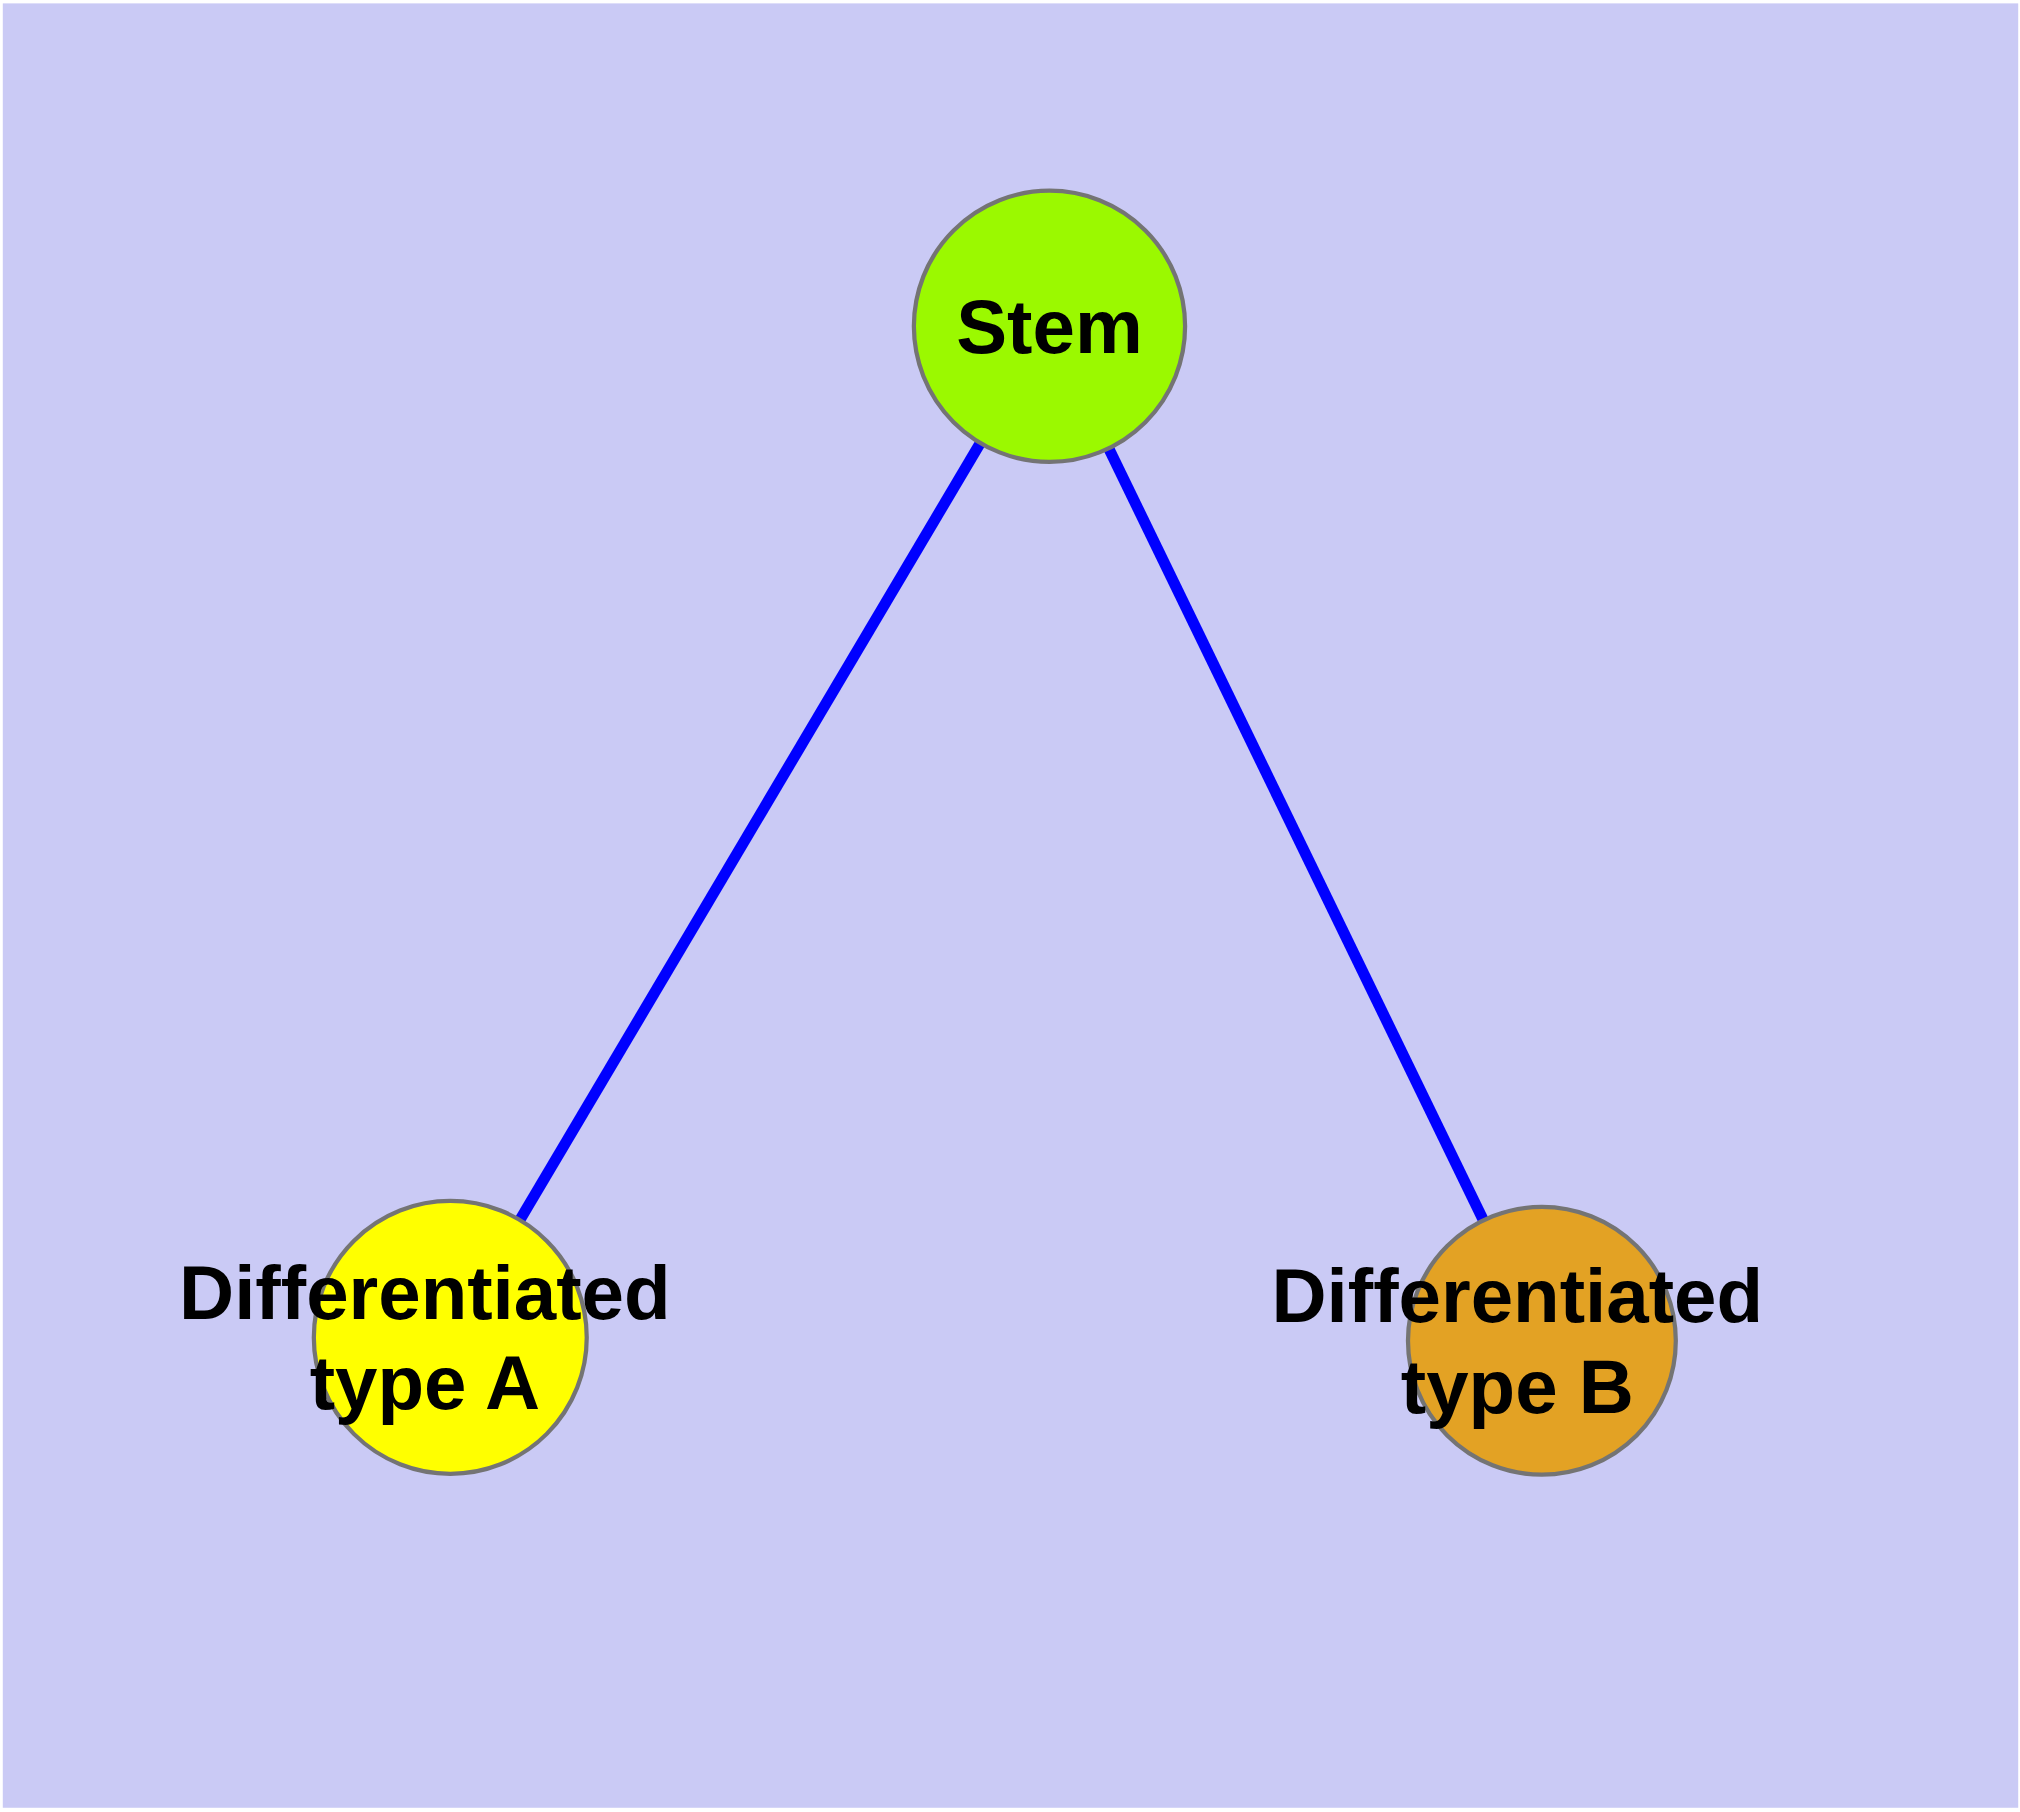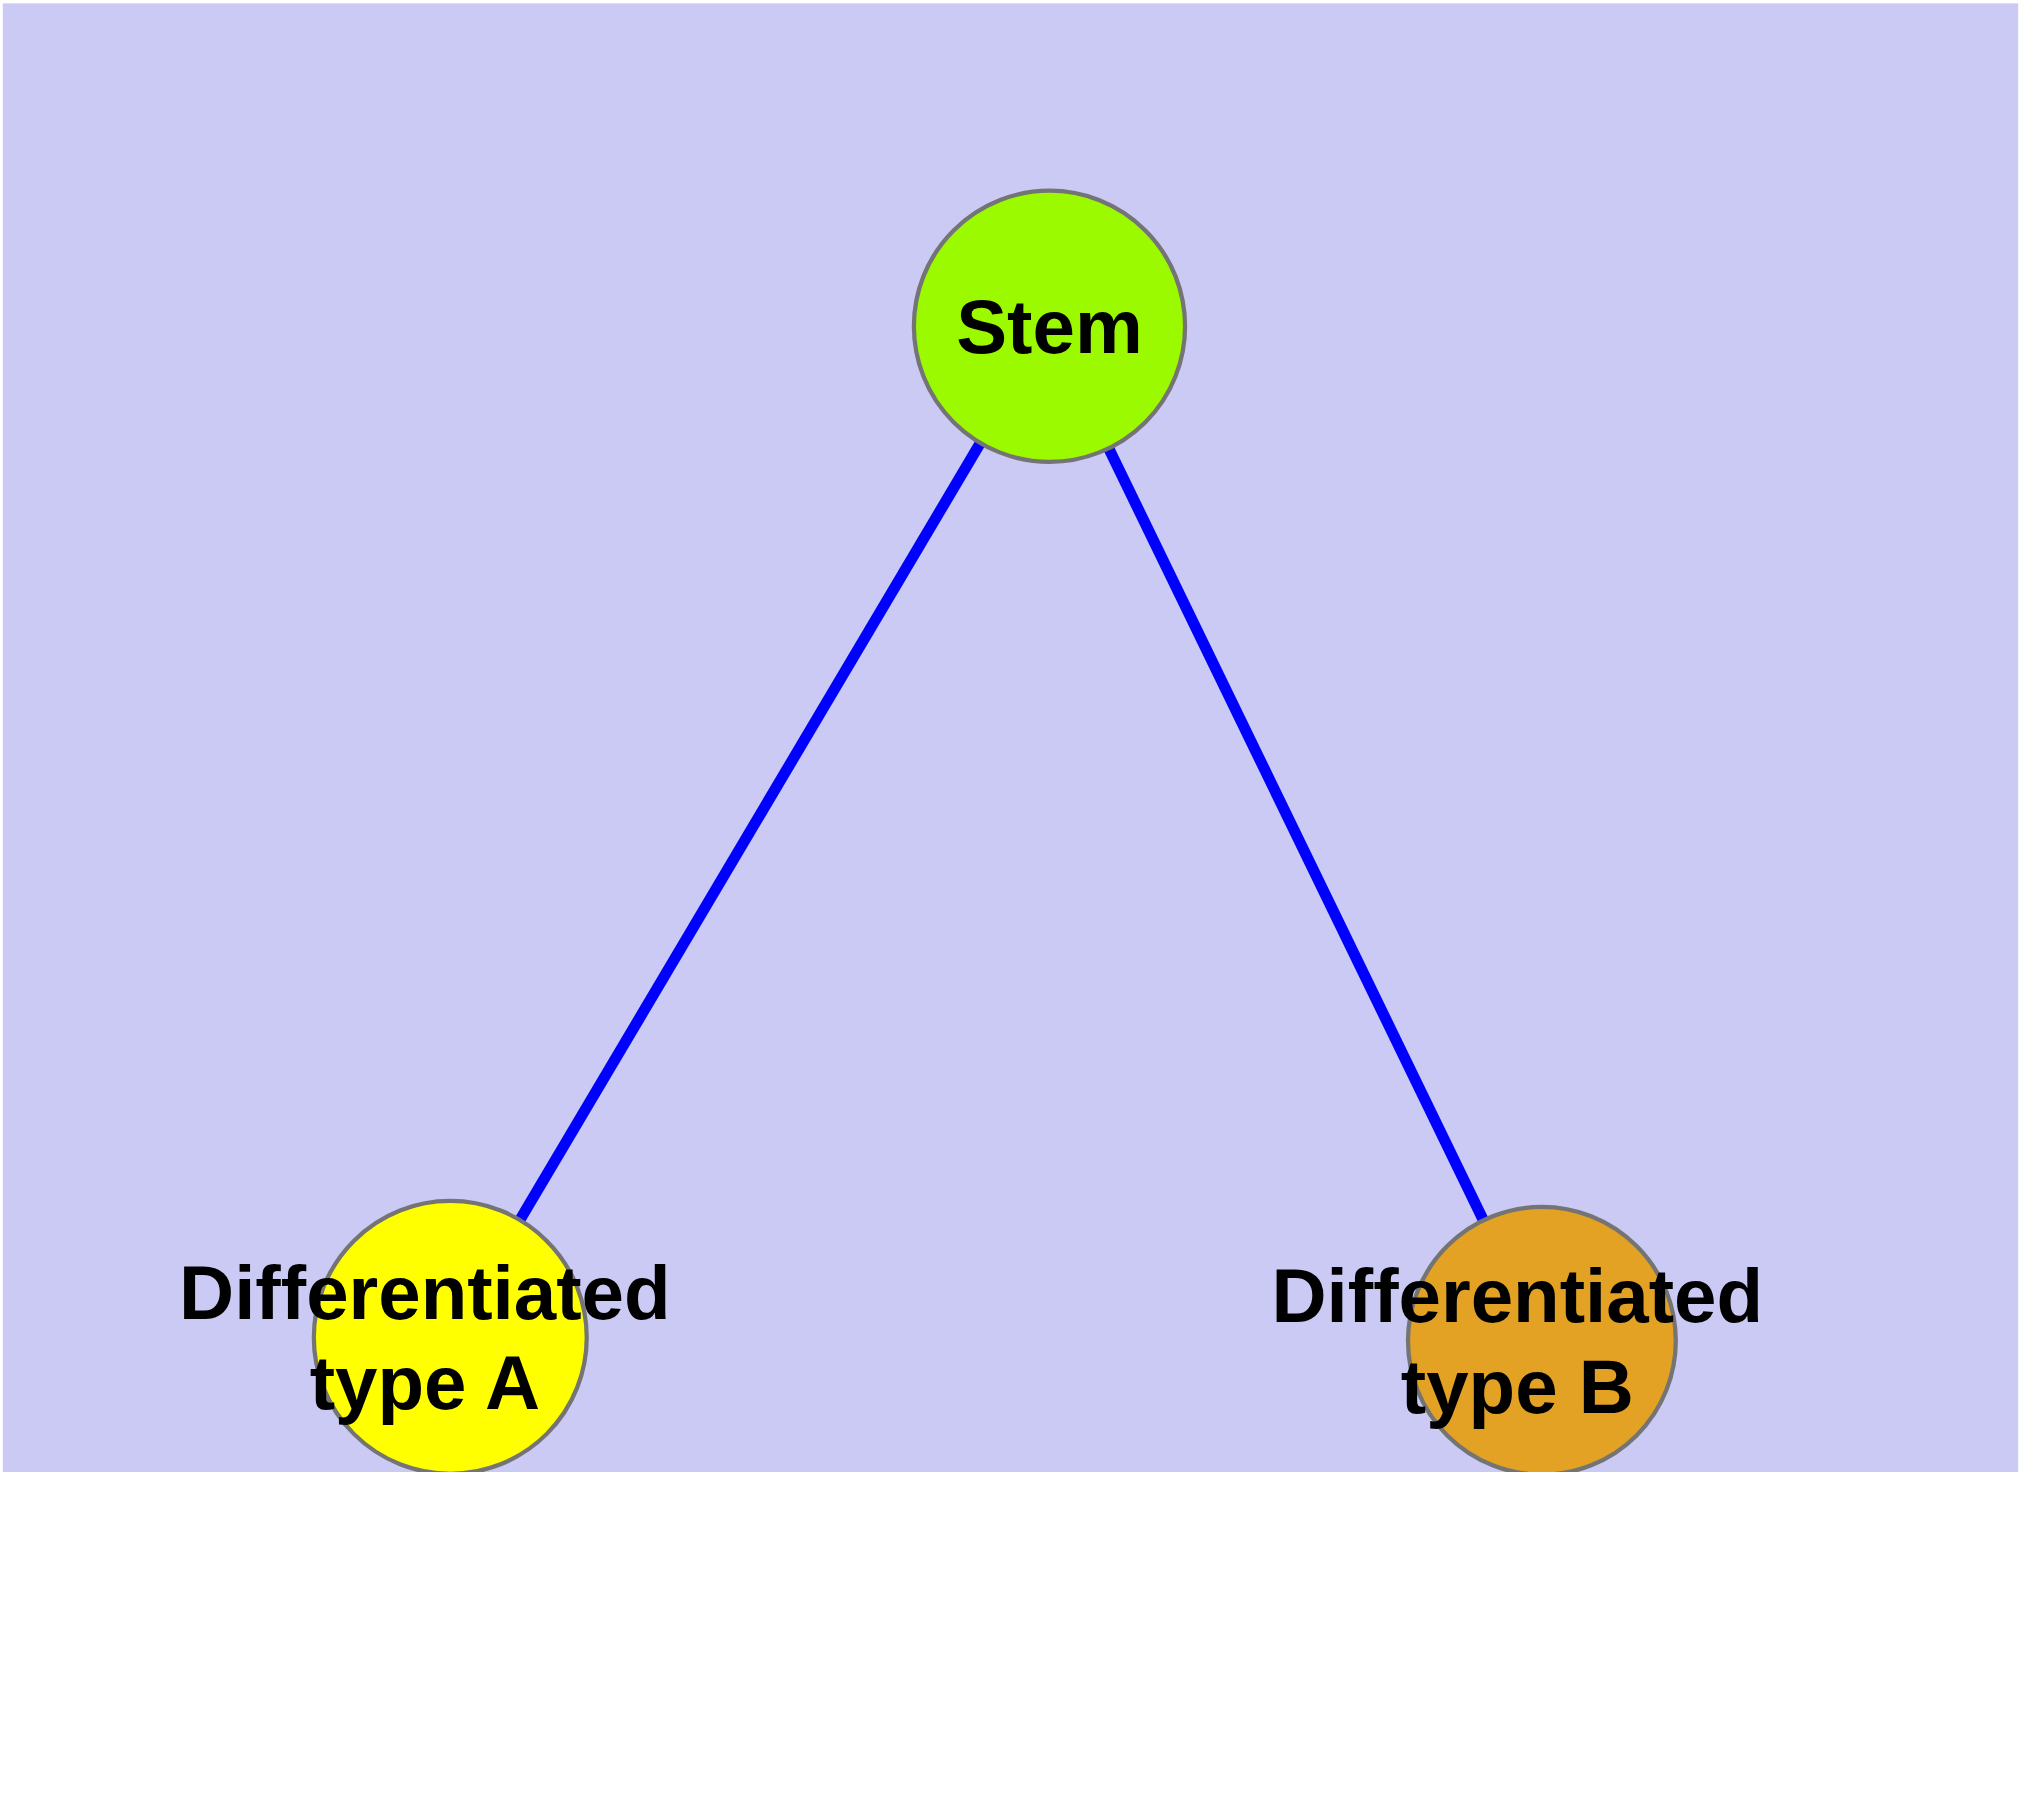--- a/index.html
+++ b/index.html
@@ -3,21 +3,21 @@
 <meta charset="utf-8">
 <style>
   html, body {
     margin: 0;
     padding: 0;
     background: #ffffff;
   }
   .stage {
     position: relative;
     width: 2021px;
-    height: 1472px;
+    height: 1812px;
     background: #ffffff;
     overflow: hidden;
   }
   svg.diagram {
     display: block;
     width: 2021px;
     height: 1812px;
   }
   .node-label {
     font-family: "Liberation Sans", "DejaVu Sans", sans-serif;

